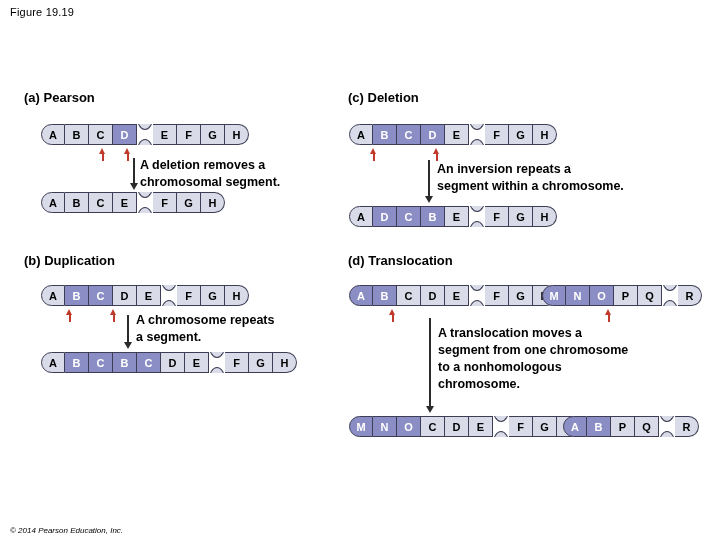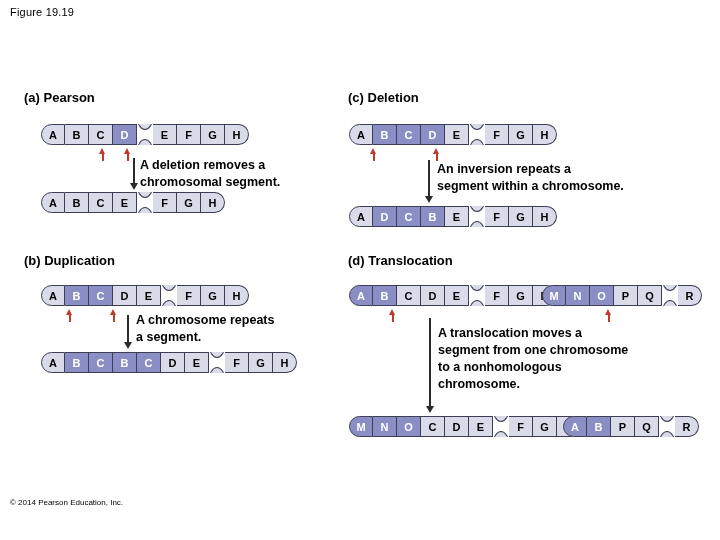--- a/index.html
+++ b/index.html
@@ -21,23 +21,24 @@
     position: absolute;
     left: 10px;
     top: 6px;
     font-size: 11px;
     letter-spacing: 0.2px;
     color: #000;
   }
   #copyright {
     position: absolute;
     left: 10px;
-    top: 498px;
+    top: 526px;
     font-size: 8px;
     color: #000;
+    font-style: italic;
   }
 
   
   .panel { position: absolute; }
   .panel-title {
     font-size: 13px;
     font-weight: bold;
     color: #000;
     white-space: nowrap;
   }

